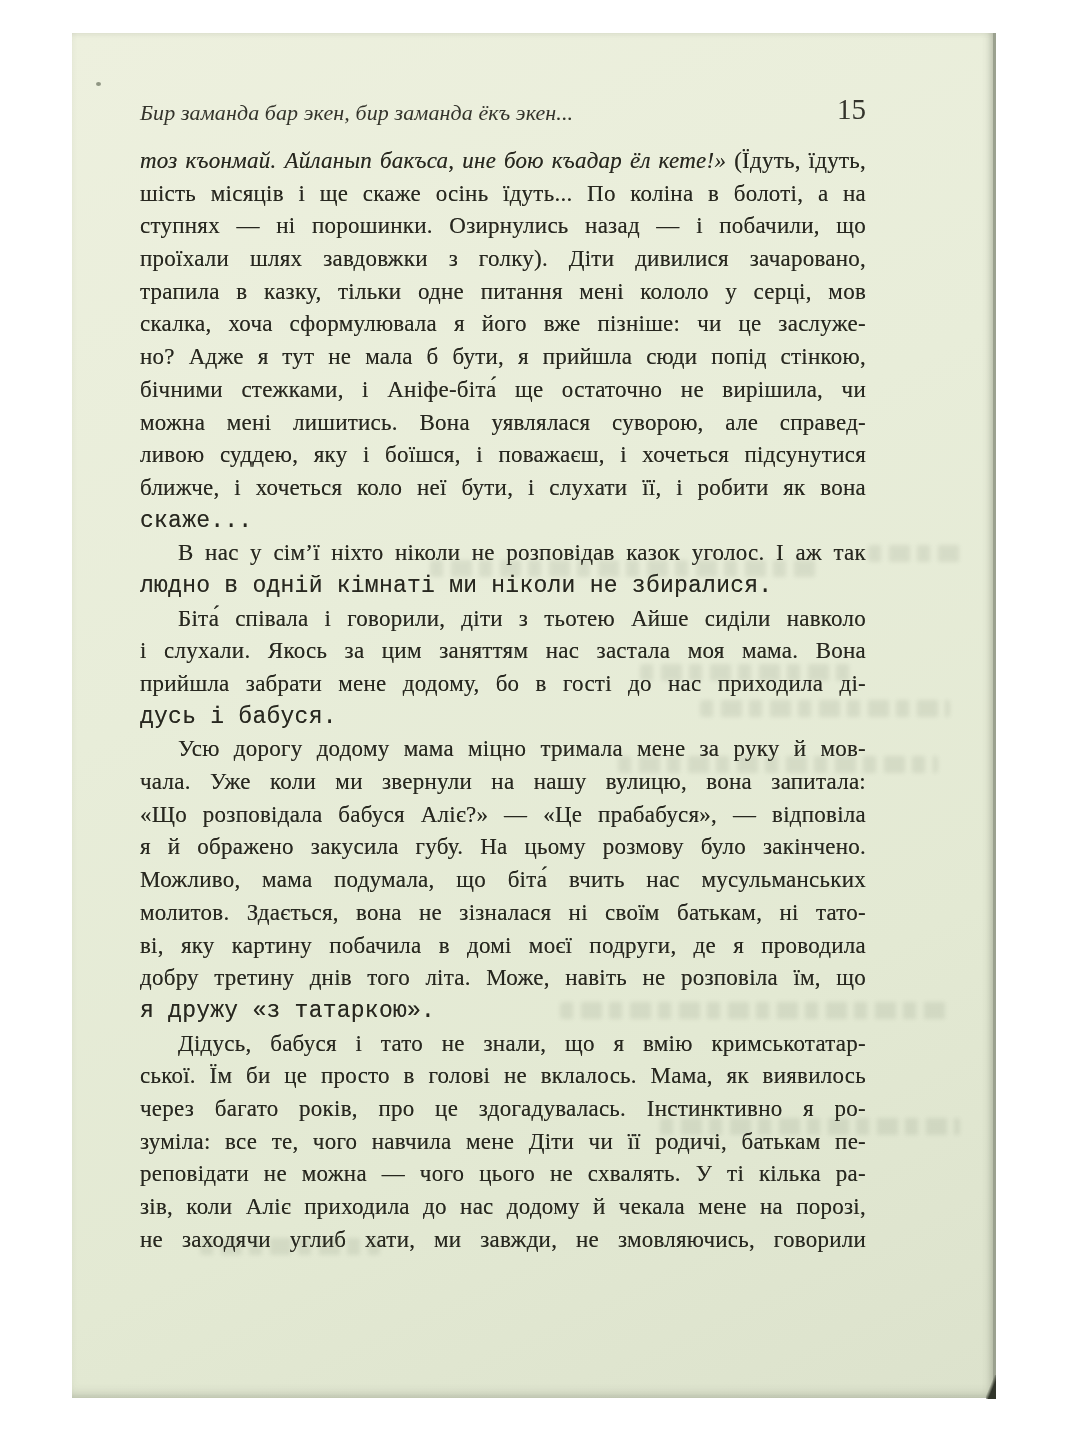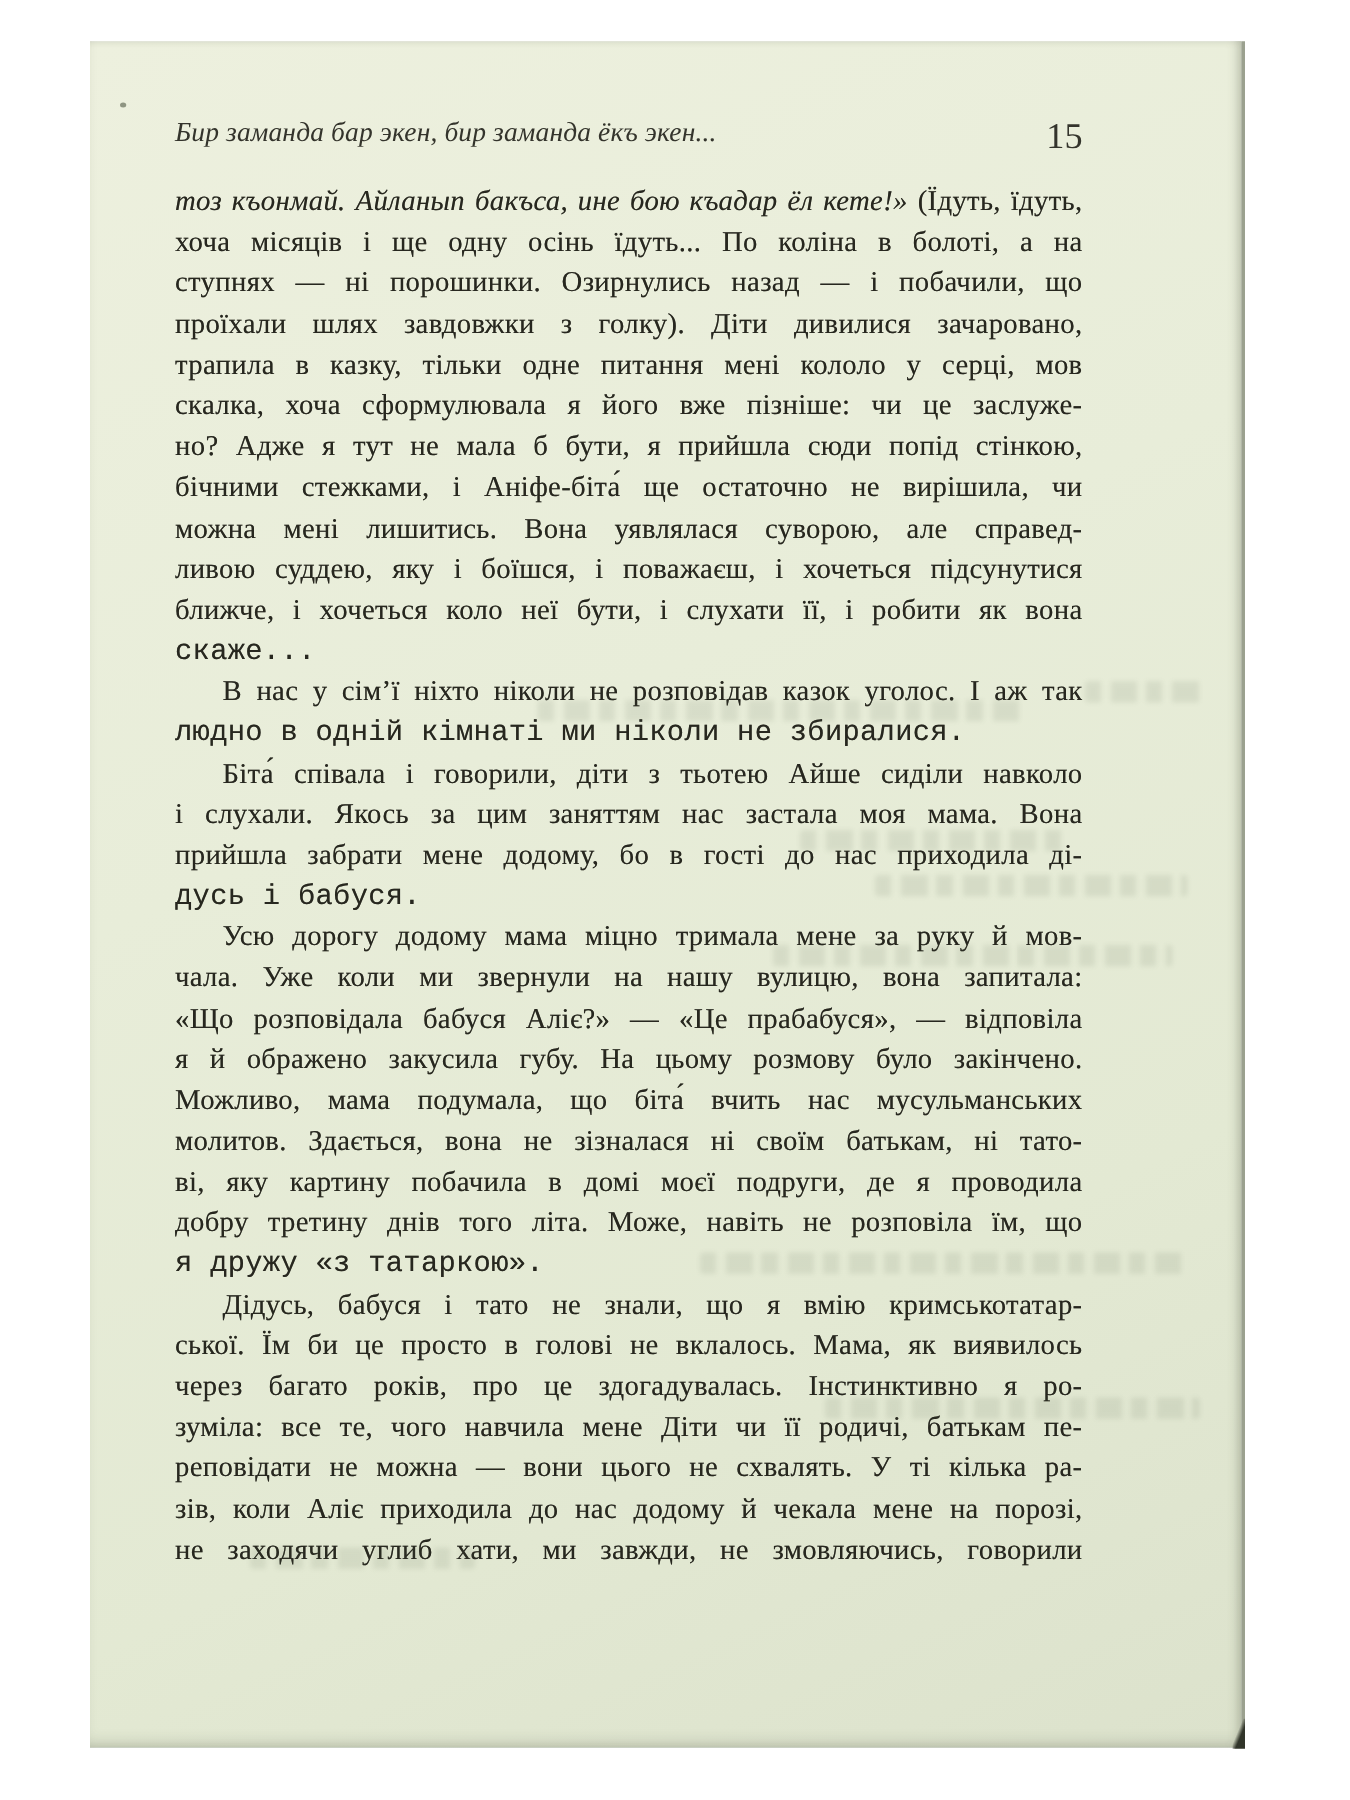--- a/index.html
+++ b/index.html
@@ -30,21 +30,21 @@
       inset 0 5px 8px -6px rgba(70, 75, 58, 0.12);
   }
   
   .head-row {
     position: absolute;
     left: 68px;
     top: 60px;
     width: 726px;
     display: flex;
     justify-content: space-between;
-    align-items: flex-start;
+    align-items: flex-end;
   }
   .running-head {
     font-style: italic;
     font-size: 22px;
     letter-spacing: 0.1px;
     color: #34342c;
   }
   .page-number {
     font-size: 29px;
     color: #34342c;
@@ -111,21 +111,21 @@
   <div class="page">
 
     <div class="head-row">
       <span class="running-head">Бир заманда бар экен, бир заманда ёкъ экен...</span>
       <span class="page-number">15</span>
     </div>
 
     <div class="body-text" id="body-text">
         <div class="para">
           <div class="line"><span class="it">тоз къонмай. Айланып бакъса, ине бою къадар ёл кете!»</span><span> (Їдуть, їдуть,</span></div>
-          <div class="line"><span>хоча місяців і ще одну осінь їдуть... По коліна в болоті, а на</span></div>
+          <div class="line"><span>шість місяців і ще скаже осінь їдуть... По коліна в болоті, а на</span></div>
           <div class="line"><span>ступнях — ні порошинки. Озирнулись назад — і побачили, що</span></div>
           <div class="line"><span>проїхали шлях завдовжки з голку). Діти дивилися зачаровано,</span></div>
           <div class="line"><span>трапила в казку, тільки одне питання мені кололо у серці, мов</span></div>
           <div class="line"><span>скалка, хоча сформулювала я його вже пізніше: чи це заслуже-</span></div>
           <div class="line"><span>но? Адже я тут не мала б бути, я прийшла сюди попід стінкою,</span></div>
           <div class="line"><span>бічними стежками, і Аніфе-біта́ ще остаточно не вирішила, чи</span></div>
           <div class="line"><span>можна мені лишитись. Вона уявлялася суворою, але справед-</span></div>
           <div class="line"><span>ливою суддею, яку і боїшся, і поважаєш, і хочеться підсунутися</span></div>
           <div class="line"><span>ближче, і хочеться коло неї бути, і слухати її, і робити як вона</span></div>
           <div class="line lastline"><span>скаже...</span></div>
@@ -149,21 +149,21 @@
           <div class="line"><span>молитов. Здається, вона не зізналася ні своїм батькам, ні тато-</span></div>
           <div class="line"><span>ві, яку картину побачила в домі моєї подруги, де я проводила</span></div>
           <div class="line"><span>добру третину днів того літа. Може, навіть не розповіла їм, що</span></div>
           <div class="line lastline"><span>я дружу «з татаркою».</span></div>
         </div>
         <div class="para">
           <div class="line firstindent"><span>Дідусь, бабуся і тато не знали, що я вмію кримськотатар-</span></div>
           <div class="line"><span>ської. Їм би це просто в голові не вклалось. Мама, як виявилось</span></div>
           <div class="line"><span>через багато років, про це здогадувалась. Інстинктивно я ро-</span></div>
           <div class="line"><span>зуміла: все те, чого навчила мене Діти чи її родичі, батькам пе-</span></div>
-          <div class="line"><span>реповідати не можна — вони цього не схвалять. У ті кілька ра-</span></div>
+          <div class="line"><span>реповідати не можна — чого цього не схвалять. У ті кілька ра-</span></div>
           <div class="line"><span>зів, коли Аліє приходила до нас додому й чекала мене на порозі,</span></div>
           <div class="line"><span>не заходячи углиб хати, ми завжди, не змовляючись, говорили</span></div>
         </div>
       </div>
 
     <div class="smudge" style="left:358px; top:527px; width:390px;"></div>
     <div class="smudge" style="left:796px; top:512px; width:95px;"></div>
     <div class="smudge" style="left:568px; top:631px; width:215px;"></div>
     <div class="smudge" style="left:628px; top:667px; width:250px;"></div>
     <div class="smudge" style="left:546px; top:723px; width:320px;"></div>

